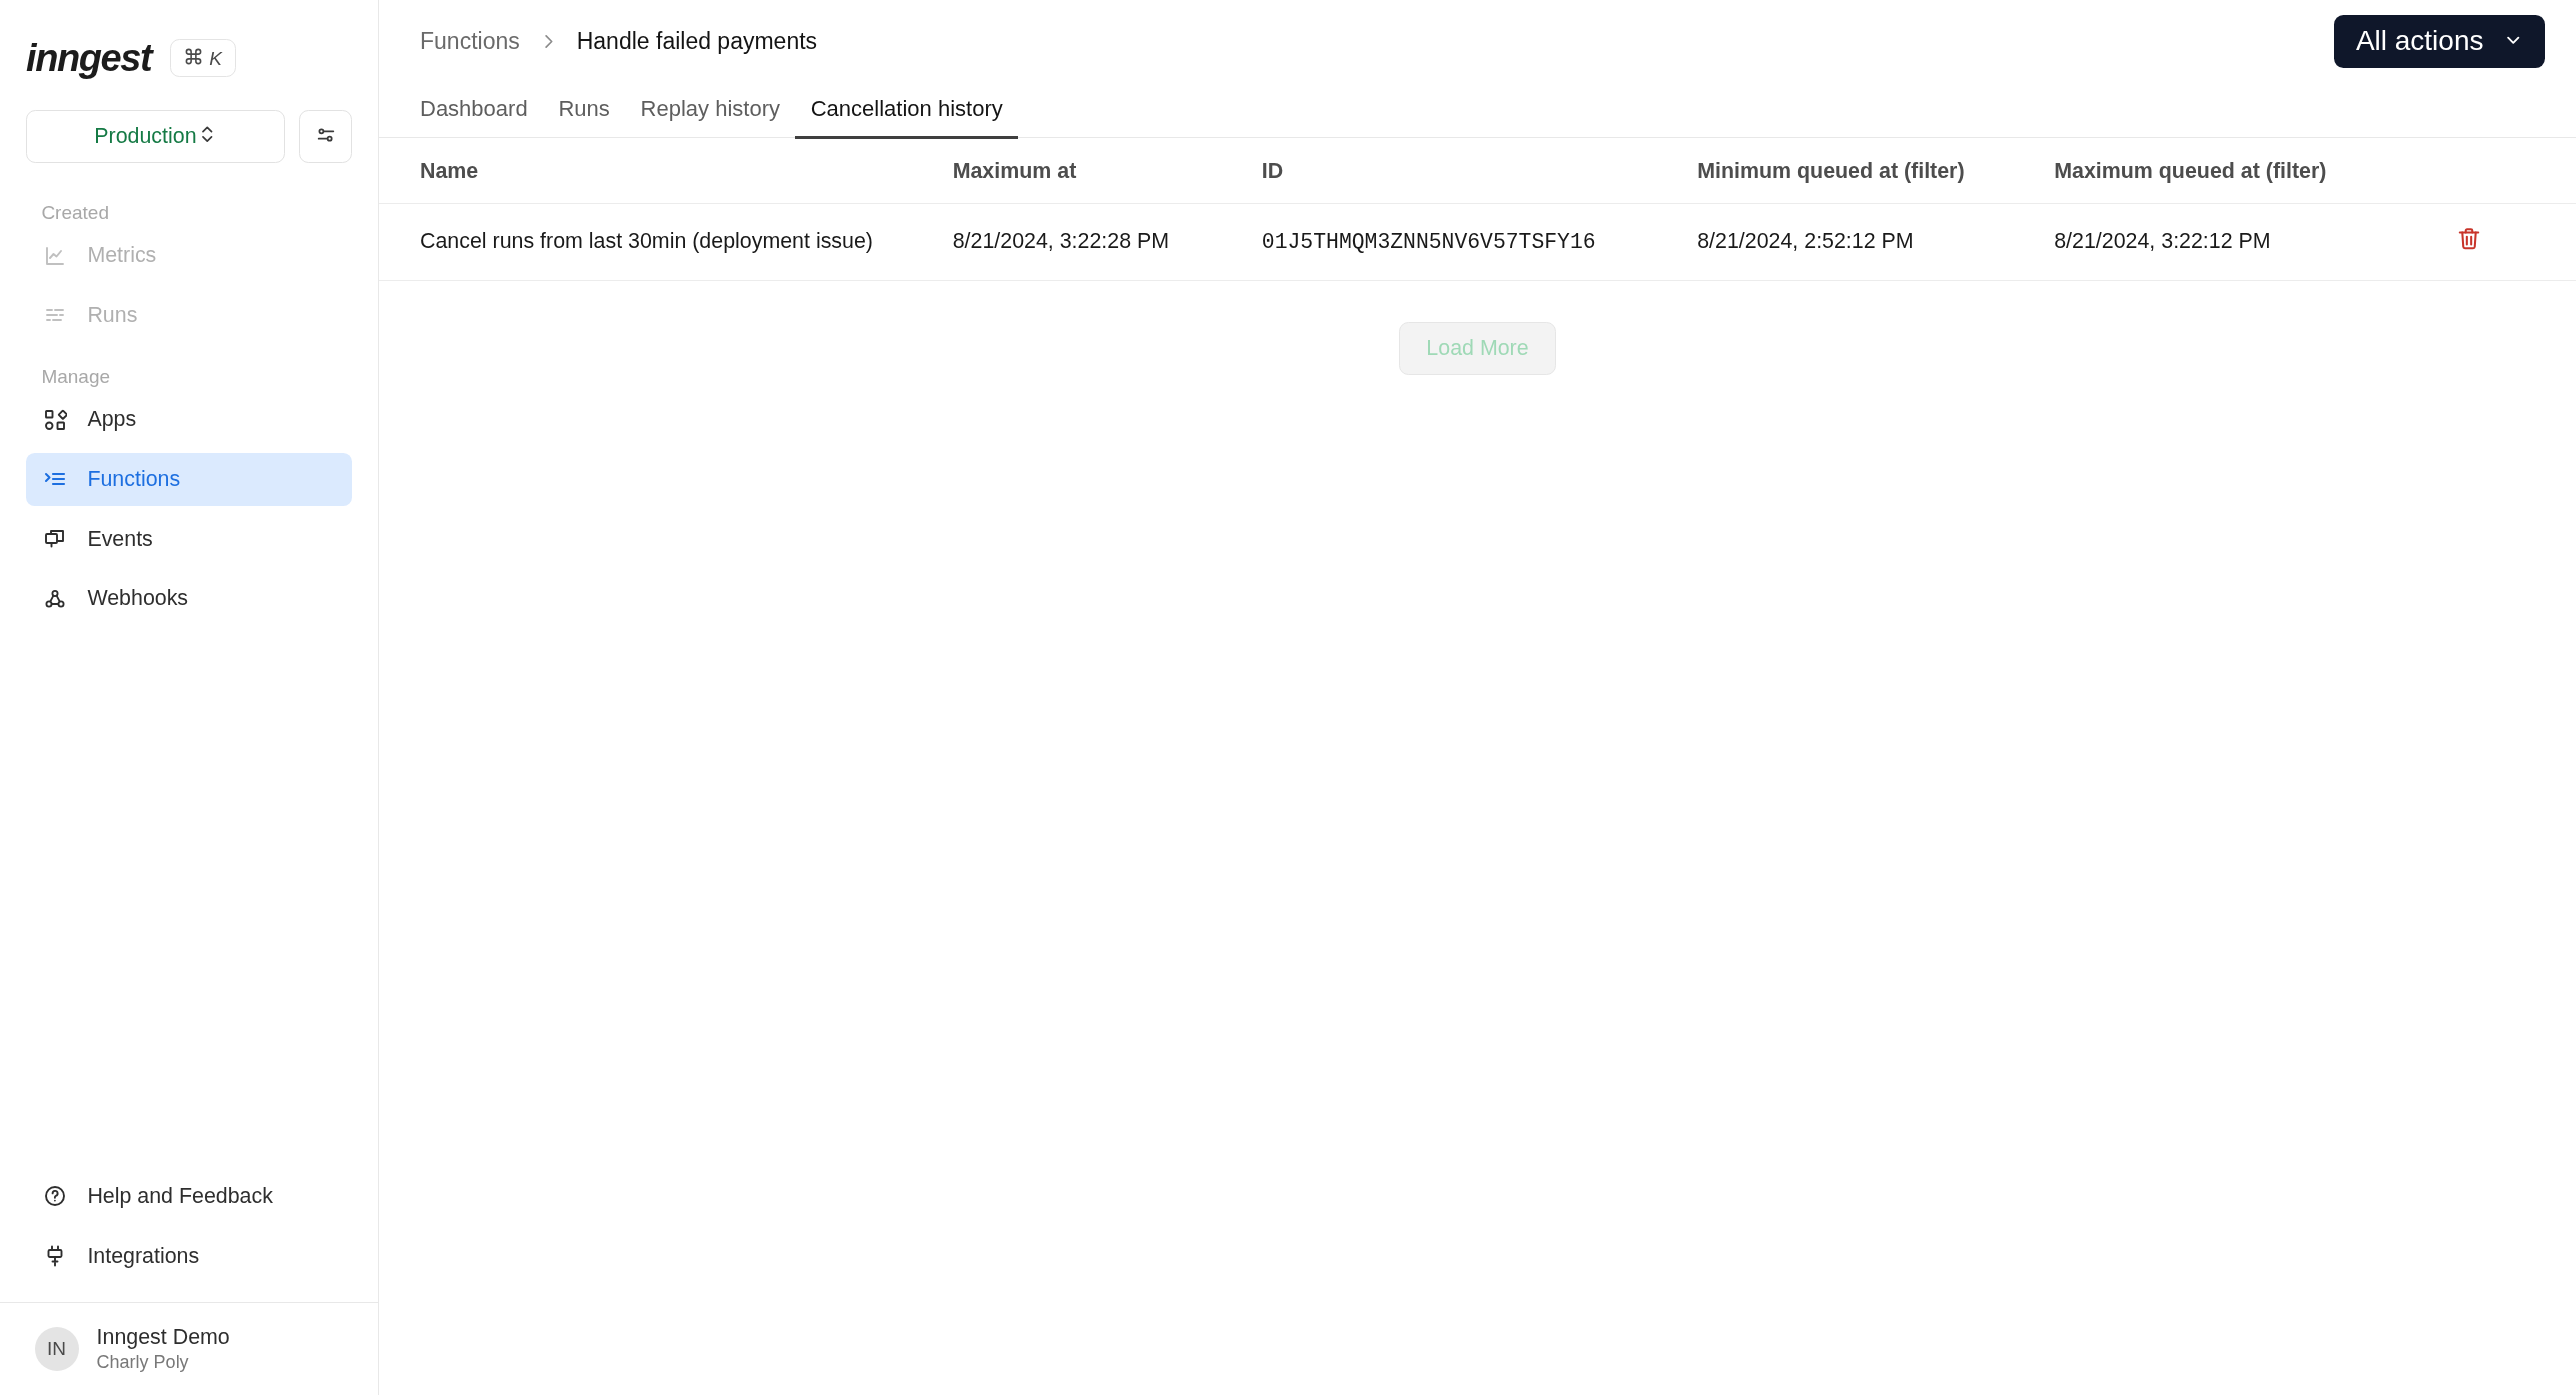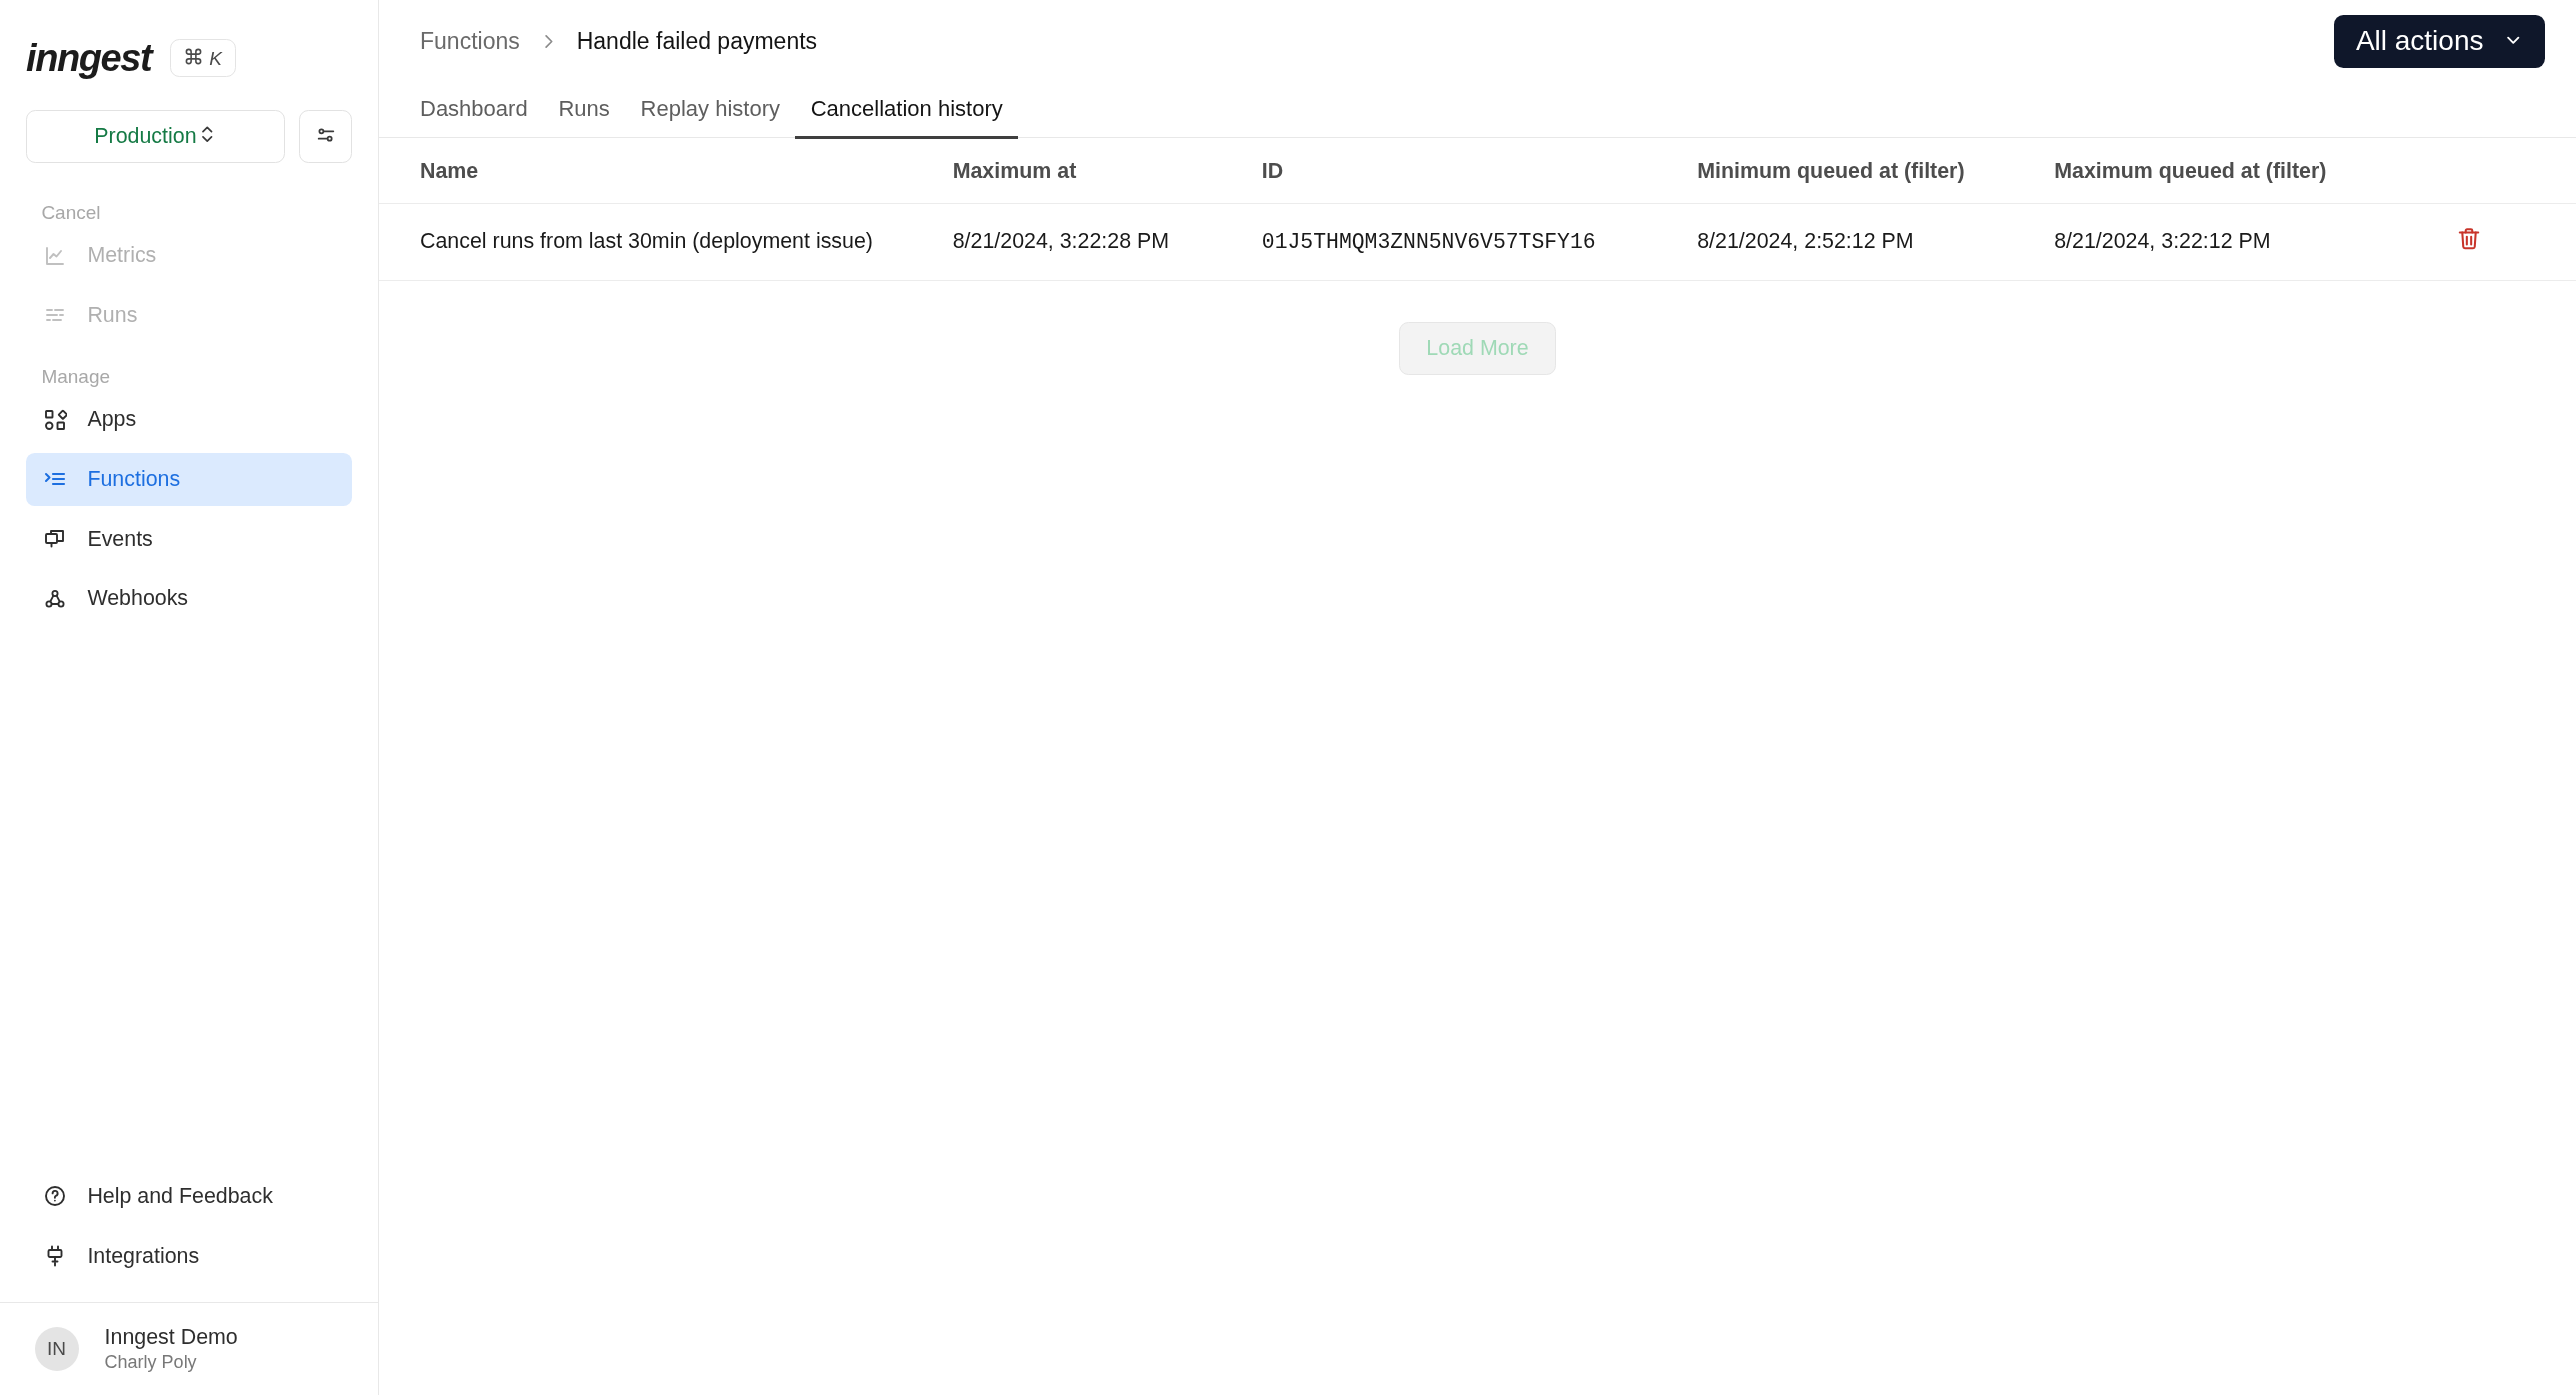--- a/index.html
+++ b/index.html
@@ -135,21 +135,21 @@
     padding: 0 26px 0 26px;
   }
   .divider {
     height: 1.7px;
     background: #e8e8e8;
     margin: 19px -26px 0 -26px;
   }
   .user-row {
     display: flex;
     align-items: center;
-    gap: 26px;
+    gap: 18px;
     padding: 20.5px 8.6px 22px 8.6px;
     cursor: pointer;
   }
   .avatar {
     width: 44px; height: 44px;
     border-radius: 50%;
     background: #e4e4e4;
     color: #4a4a4a;
     font-size: 19px;
     display: flex; align-items: center; justify-content: center;
@@ -315,21 +315,21 @@
                 <circle cx="16" cy="16" r="2.2"></circle>
                 <line x1="4" y1="16" x2="13" y2="16"></line>
               </svg>
           </span>
         </div>
       </div>
     </div>
 
     <nav class="nav">
 
-      <div class="nav-section">Cancel</div>
+      <div class="nav-section">Created</div>
 
       <div class="nav-item muted">
         <span class="nav-ico">
           <svg width="24" height="24" viewBox="0 0 24 24" fill="none" stroke="currentColor" stroke-width="1.9" stroke-linecap="round" stroke-linejoin="round">
               <path d="M4 4v16h16"></path>
               <path d="M7 14l3.5-4 3 2.5L18 7"></path>
             </svg>
         </span>
         <span>Metrics</span>
       </div>

